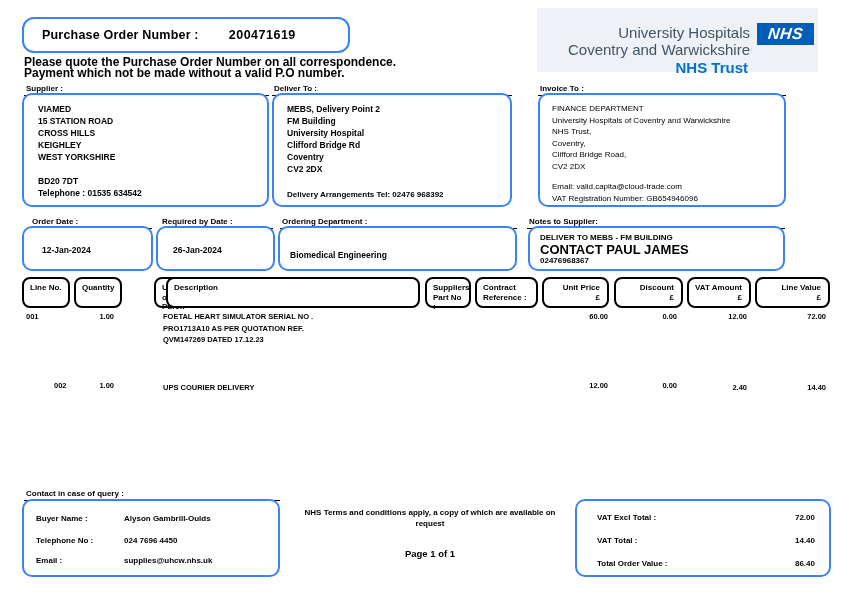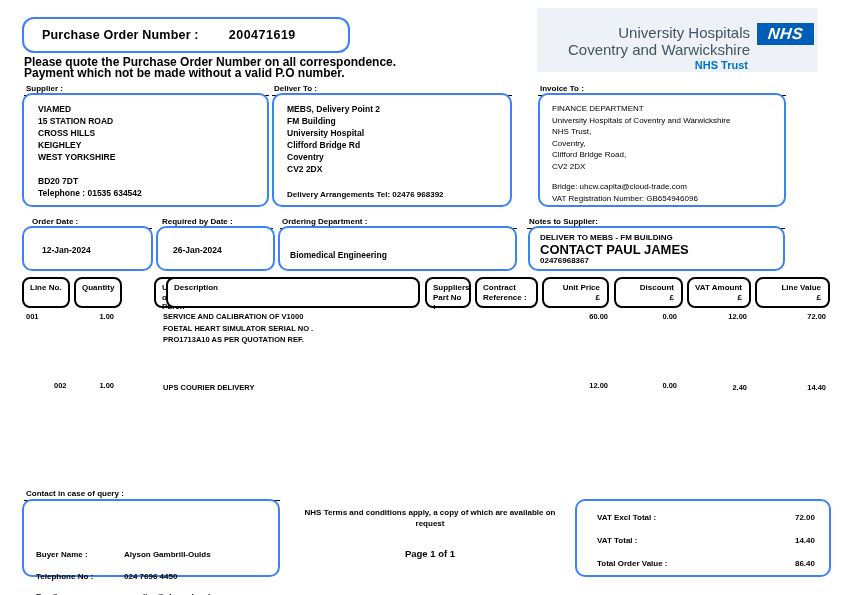--- a/index.html
+++ b/index.html
@@ -11,31 +11,31 @@
              padding:0 0 2px 2px;box-sizing:border-box;}
   .addr{font-size:8.5px;font-weight:bold;line-height:12px;white-space:pre;}
   .addr-reg{font-size:8px;font-weight:normal;line-height:11.5px;white-space:nowrap;}
   .gap{height:12px;}
   .po-box{display:flex;align-items:center;border-width:2.5px;border-radius:12px;}
   .po-label{font-size:12.5px;font-weight:bold;margin-left:18px;letter-spacing:.2px;}
   .po-number{font-size:12.5px;font-weight:bold;margin-left:30px;letter-spacing:.5px;}
   .tiny-note{font-size:12px;font-weight:bold;line-height:10.5px;}
   .nhs-bg{position:absolute;left:537px;top:8px;width:281px;height:64px;background:#eef1f5;}
   .nhs-org{position:absolute;left:537px;width:213px;text-align:right;font-size:15px;color:#425563;}
-  .nhs-trust{position:absolute;left:537px;top:59px;width:211px;text-align:right;font-size:11px;
+  .nhs-trust{position:absolute;left:537px;top:59px;width:211px;text-align:right;font-size:15px;
              color:#0072ce;font-weight:600;}
   .nhs-logo{position:absolute;left:757px;top:23px;width:57px;height:22px;background:#005eb8;
             display:flex;align-items:center;justify-content:center;}
   .nhs-logo span{color:#fff;font-weight:bold;font-style:italic;font-size:16px;transform:skewX(-6deg);letter-spacing:.5px;}
   .hcell{position:absolute;top:277px;height:31px;border:2px solid #000;border-radius:8px;
          background:#fff;box-sizing:border-box;font-size:8px;font-weight:bold;padding:4px 5px 0 6px;line-height:9.5px;}
   .hcell.money{display:flex;flex-direction:column;align-items:flex-end;padding-right:7px;}
   .bcell{position:absolute;font-size:7.5px;font-weight:bold;line-height:11.5px;}
   .num{text-align:right;}
-  .ct-row{position:absolute;display:flex;font-size:8px;font-weight:bold;margin-top:36px;}
+  .ct-row{position:absolute;display:flex;font-size:8px;font-weight:bold;}
   .ct-lab{width:88px;}
   .tot-lab{position:absolute;left:20px;font-size:8px;font-weight:bold;}
   .tot-val{position:absolute;right:14px;font-size:8px;font-weight:bold;}
   .center-txt{text-align:center;font-size:8px;font-weight:bold;line-height:11px;}
 </style>
 </head>
 <body>
 
 <div class="page">
 
@@ -83,21 +83,21 @@
   </div>
 
   <div class="rbox" style="left:538px;top:93px;width:248px;height:114px;padding:8px 0 0 12px;">
     <div class="addr-reg">FINANCE DEPARTMENT</div>
     <div class="addr-reg">University Hospitals of Coventry and Warwickshire</div>
     <div class="addr-reg">NHS Trust,</div>
     <div class="addr-reg">Coventry,</div>
     <div class="addr-reg">Clifford Bridge Road,</div>
     <div class="addr-reg">CV2 2DX</div>
     <div style="height:9px;"></div>
-    <div class="addr-reg">Bridge: uhcw.capita@cloud-trade.com</div>
+    <div class="addr-reg">Email: valid.capita@cloud-trade.com</div>
     <div class="addr-reg">VAT Registration Number: GB654946096</div>
   </div>
 
   <div class="sec-label" style="left:30px;top:217px;width:122px;">Order Date :</div>
   <div class="sec-label" style="left:160px;top:217px;width:113px;">Required by Date :</div>
   <div class="sec-label" style="left:280px;top:217px;width:237px;">Ordering Department :</div>
   <div class="sec-label" style="left:527px;top:217px;width:258px;">Notes to Supplier:</div>
 
   <div class="rbox" style="left:22px;top:226px;width:131px;height:45px;">
     <div class="abs addr" style="left:18px;top:16px;">12-Jan-2024</div>
@@ -135,23 +135,23 @@
   </div>
   <div class="hcell money" style="left:755px;width:75px;">
     <span>Line Value</span>
     <span>£</span>
   </div>
 
   <div>
     <div class="bcell" style="left:26px;top:311px;">001</div>
     <div class="bcell num" style="left:74px;top:311px;width:40px;">1.00</div>
     <div class="bcell" style="left:163px;top:311px;width:258px;">
-      <div>SERVICE AND CALIBRATION OF V1000</div>
       <div>FOETAL HEART SIMULATOR SERIAL NO .</div>
       <div>PRO1713A10 AS PER QUOTATION REF.</div>
+      <div>QVM147269 DATED 17.12.23</div>
     </div>
     <div class="bcell num" style="left:542px;top:311px;width:66px;">60.00</div>
     <div class="bcell num" style="left:614px;top:311px;width:63px;">0.00</div>
     <div class="bcell num" style="left:687px;top:311px;width:60px;">12.00</div>
     <div class="bcell num" style="left:755px;top:311px;width:71px;">72.00</div>
   </div>
 
   <div>
     <div class="bcell" style="left:26px;top:380px;padding-left:28px;">002</div>
     <div class="bcell num" style="left:74px;top:380px;width:40px;">1.00</div>

